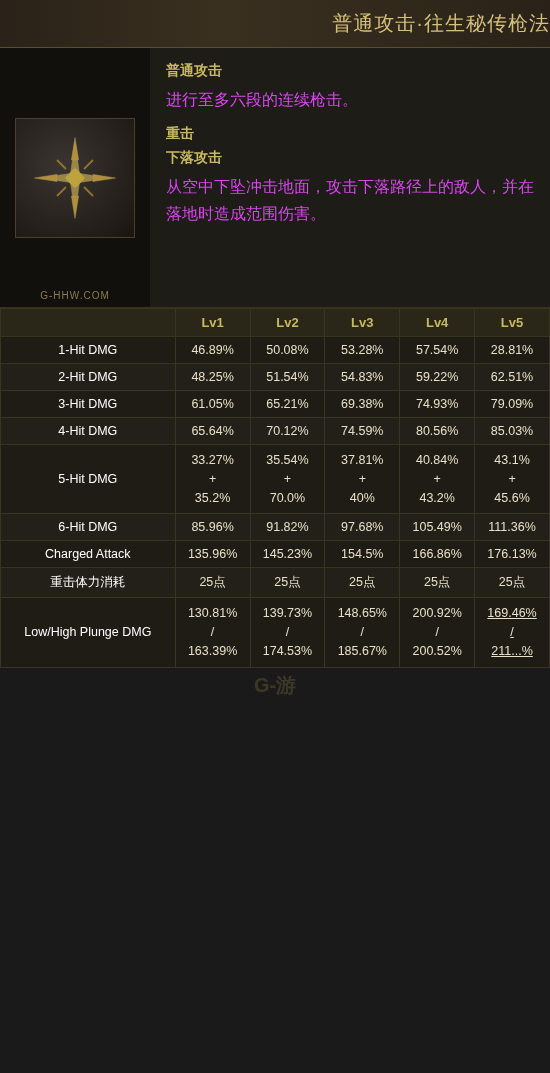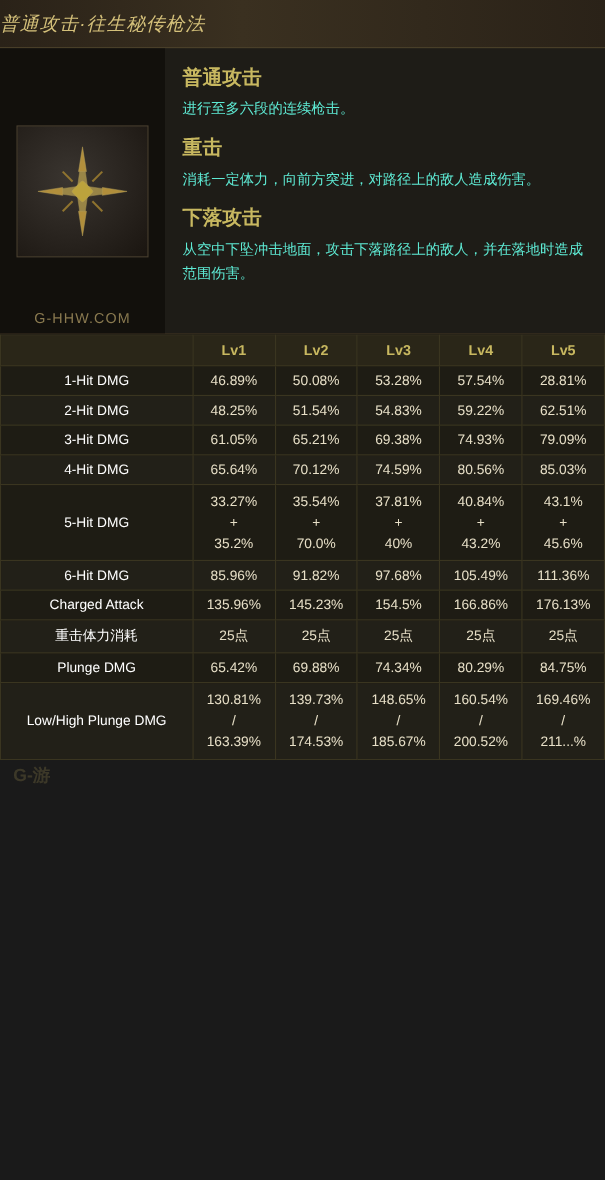--- a/index.html
+++ b/index.html
@@ -8,26 +8,25 @@
       min-height: 1073px;
       background-color: #1a1a1a;
       font-family: "Microsoft YaHei", "SimHei", Arial, sans-serif;
       color: #e0d8c0;
       font-size: 13px;
     }
 
     .title-bar {
       background: linear-gradient(90deg, #2a2218 0%, #3a3020 40%, #2a2218 100%);
       border-bottom: 1px solid #5a4e30;
-      text-align: left;
+      text-align: right;
       padding: 10px 0;
-      font-size: 17px;
+      font-size: 20px;
       color: #d4c07a;
       letter-spacing: 1px;
-      font-style: italic;
     }
 
     .skill-info-section {
       display: flex;
       background: #1e1c17;
       border-bottom: 1px solid #3a3020;
       min-height: 260px;
     }
 
     .skill-icon-area {
@@ -57,41 +56,41 @@
       width: 90px;
       height: 90px;
       opacity: 0.85;
     }
 
     .watermark {
       position: absolute;
       bottom: 6px;
       left: 50%;
       transform: translateX(-50%);
-      font-size: 13px;
+      font-size: 10px;
       color: #8a7a50;
       white-space: nowrap;
       letter-spacing: 1px;
     }
 
     .skill-text-area {
       flex: 1;
       padding: 14px 14px 14px 16px;
     }
 
     .skill-section-title {
-      font-size: 18px;
+      font-size: 14px;
       color: #c8b860;
       font-weight: bold;
       margin-bottom: 6px;
     }
 
     .skill-section-desc {
-      font-size: 13px;
-      color: #5eead4;
+      font-size: 16px;
+      color: #d946ef;
       line-height: 1.7;
       margin-bottom: 12px;
     }
 
     
     .stats-table-wrapper {
       overflow-x: auto;
     }
 
     table.stats-table {
@@ -131,23 +130,23 @@
       font-size: 12px;
       white-space: nowrap;
     }
 
     .cell-value {
       color: #e8e0c8;
     }
 
     
     .bottom-watermark {
-      text-align: left;
+      text-align: center;
       padding: 4px 12px;
-      font-size: 16px;
+      font-size: 20px;
       color: rgba(200,180,100,0.2);
       font-weight: bold;
     }
   </style>
 </head>
 <body>
 
 <div class="title-bar">
   <span>普通攻击·往生秘传枪法</span>
 </div>
@@ -180,21 +179,20 @@
       </svg>
     </div>
     <div class="watermark">G-HHW.COM</div>
   </div>
 
   <div class="skill-text-area">
     <div class="skill-section-title">普通攻击</div>
     <div class="skill-section-desc">进行至多六段的连续枪击。</div>
 
     <div class="skill-section-title">重击</div>
-    <div class="skill-section-desc">消耗一定体力，向前方突进，对路径上的敌人造成伤害。</div>
 
     <div class="skill-section-title">下落攻击</div>
     <div class="skill-section-desc">从空中下坠冲击地面，攻击下落路径上的敌人，并在落地时造成范围伤害。</div>
   </div>
 </div>
 
 <div class="stats-table-wrapper">
   <table class="stats-table">
     <thead>
       <tr>
@@ -265,34 +263,26 @@
         </tr>
         <tr>
           <td class="row-label">重击体力消耗</td>
           <td class="cell-value">25点</td>
           <td class="cell-value">25点</td>
           <td class="cell-value">25点</td>
           <td class="cell-value">25点</td>
           <td class="cell-value">25点</td>
         </tr>
         <tr>
-          <td class="row-label">Plunge DMG</td>
-          <td class="cell-value">65.42%</td>
-          <td class="cell-value">69.88%</td>
-          <td class="cell-value">74.34%</td>
-          <td class="cell-value">80.29%</td>
-          <td class="cell-value">84.75%</td>
-        </tr>
-        <tr>
           <td class="row-label">Low/High Plunge DMG</td>
           <td class="cell-value" style="line-height: 1.5;"><span>130.81%</span><br><span>/</span><br><span>163.39%</span></td>
           <td class="cell-value" style="line-height: 1.5;"><span>139.73%</span><br><span>/</span><br><span>174.53%</span></td>
           <td class="cell-value" style="line-height: 1.5;"><span>148.65%</span><br><span>/</span><br><span>185.67%</span></td>
-          <td class="cell-value" style="line-height: 1.5;"><span>160.54%</span><br><span>/</span><br><span>200.52%</span></td>
-          <td class="cell-value" style="line-height: 1.5;"><span>169.46%</span><br><span>/</span><br><span>211...%</span></td>
+          <td class="cell-value" style="line-height: 1.5;"><span>200.92%</span><br><span>/</span><br><span>200.52%</span></td>
+          <td class="cell-value" style="line-height: 1.5; text-decoration: underline;"><span>169.46%</span><br><span>/</span><br><span>211...%</span></td>
         </tr>
       </tbody>
   </table>
 </div>
 
 <div class="bottom-watermark">
   <span>G-游</span>
 </div>
 
 </body></html>

